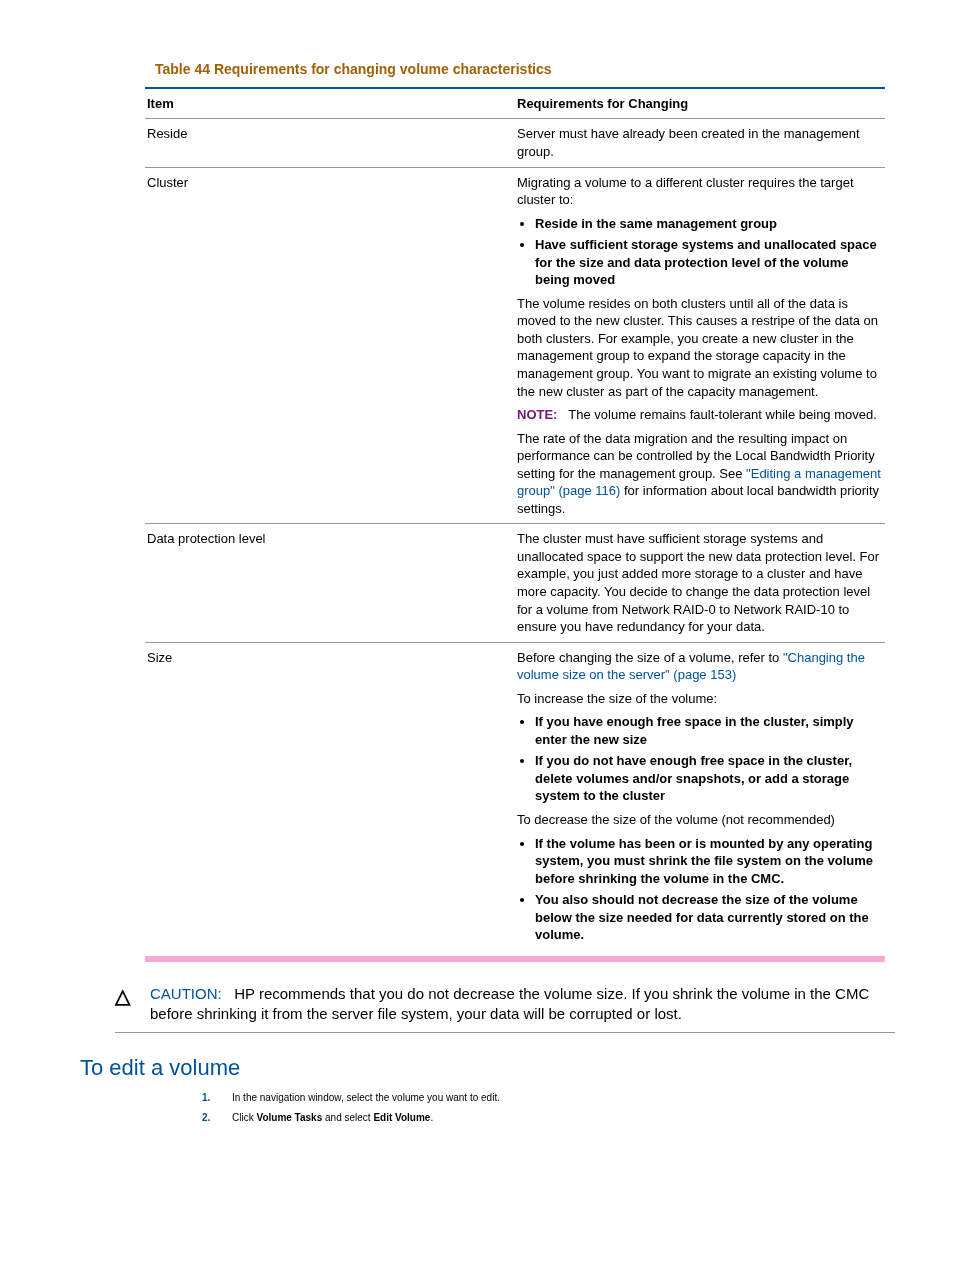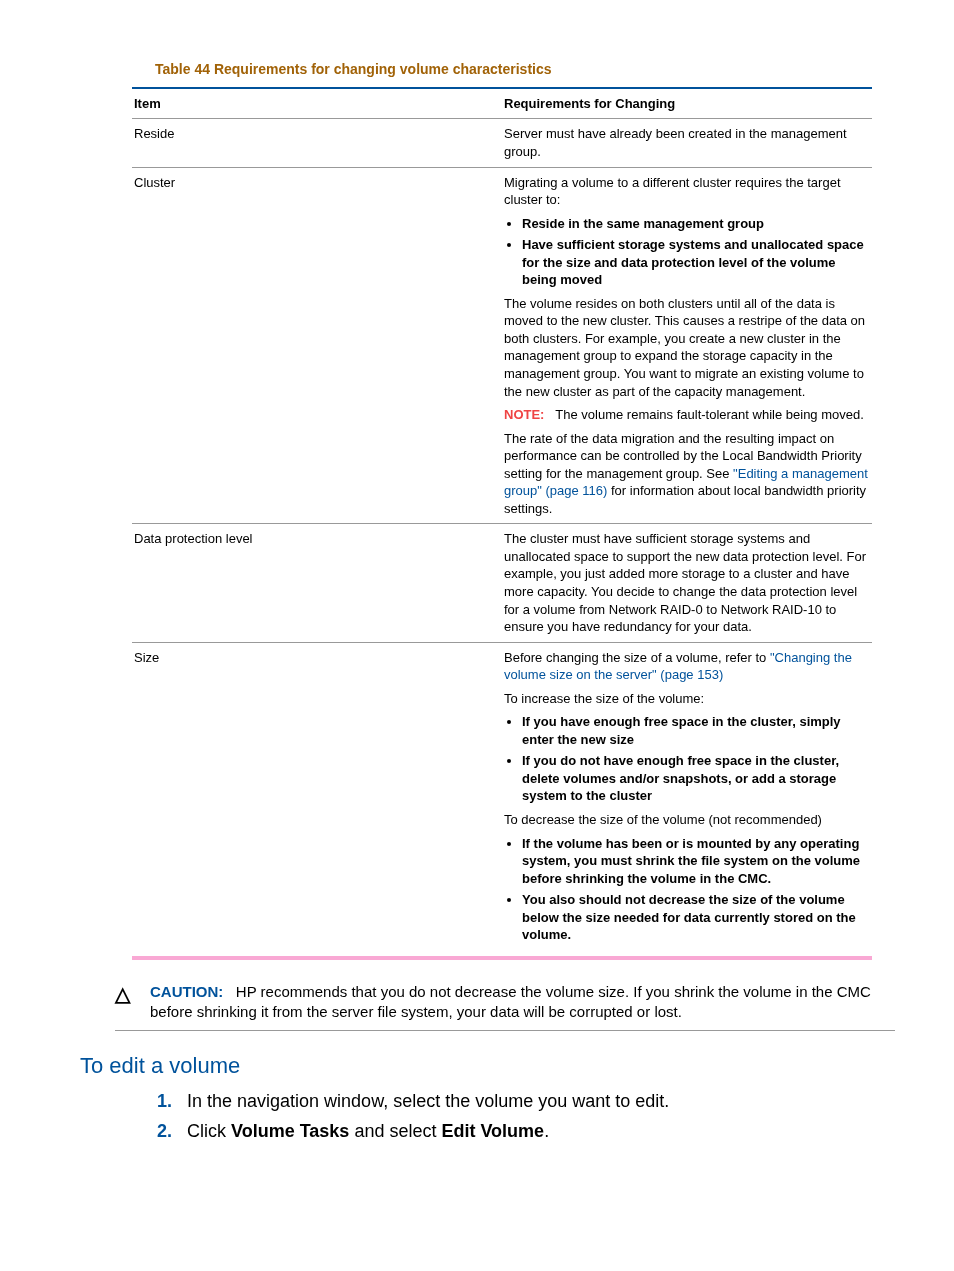--- a/index.html
+++ b/index.html
@@ -16,24 +16,24 @@
     padding: 60px 65px 40px 80px;
   }
   .table-caption {
     color: #a16207;
     font-weight: bold;
     font-size: 14px;
     margin: 0 0 8px 75px;
   }
   table.req {
     width: 740px;
-    margin-left: 52px;
+    margin-left: 65px;
     border-collapse: collapse;
     border-top: 2px solid #00529b;
-    border-bottom: 4px solid #f9a8d4;
+    border-bottom: 6px solid #f9a8d4;
   }
   table.req th, table.req td {
     text-align: left;
     vertical-align: top;
     padding: 6px 4px 6px 2px;
     border-bottom: 1px solid #999;
   }
   table.req th {
     font-weight: bold;
     font-size: 13px;
@@ -43,21 +43,21 @@
   .cell-content p { margin: 0 0 6px 0; }
   .cell-content p:last-child { margin-bottom: 0; }
   ul.bullets {
     margin: 0 0 6px 0;
     padding-left: 18px;
   }
   ul.bullets li {
     margin-bottom: 4px;
     font-weight: bold;
   }
-  .note-label { color: #ef4444; font-weight: bold; }
+  .note-label { color: #701a75; font-weight: bold; }
   .link { color: #00529b; }
   .caution-block {
     display: flex;
     margin: 22px 0 10px 35px;
     width: 780px;
     border-bottom: 1px solid #999;
     padding-bottom: 8px;
     align-items: flex-start;
   }
   .caution-icon {
@@ -67,39 +67,40 @@
     flex: 0 0 35px;
     text-align: left;
     line-height: 1;
     padding-top: 2px;
   }
   .caution-text {
     flex: 1;
     font-size: 15px;
     line-height: 1.35;
   }
-  .caution-label { color: #00529b; font-weight: bold; }
+  .caution-label { color: #00529b; font-weight: normal; }
   h2.section {
     color: #00529b;
     font-weight: normal;
     font-size: 22px;
     margin: 20px 0 8px 0;
   }
   ol.steps {
     margin: 0 0 0 75px;
     padding-left: 28px;
     counter-reset: step;
     list-style: none;
   }
   ol.steps li {
     counter-increment: step;
     position: relative;
     margin-bottom: 6px;
-    font-size: 18px;
+    font-size: 10px;
     padding-left: 4px;
+    margin-left: 45px;
   }
   ol.steps li::before {
     content: counter(step) ".";
     color: #00529b;
     font-weight: bold;
     position: absolute;
     left: -26px;
   }
   .footer {
     text-align: right;

